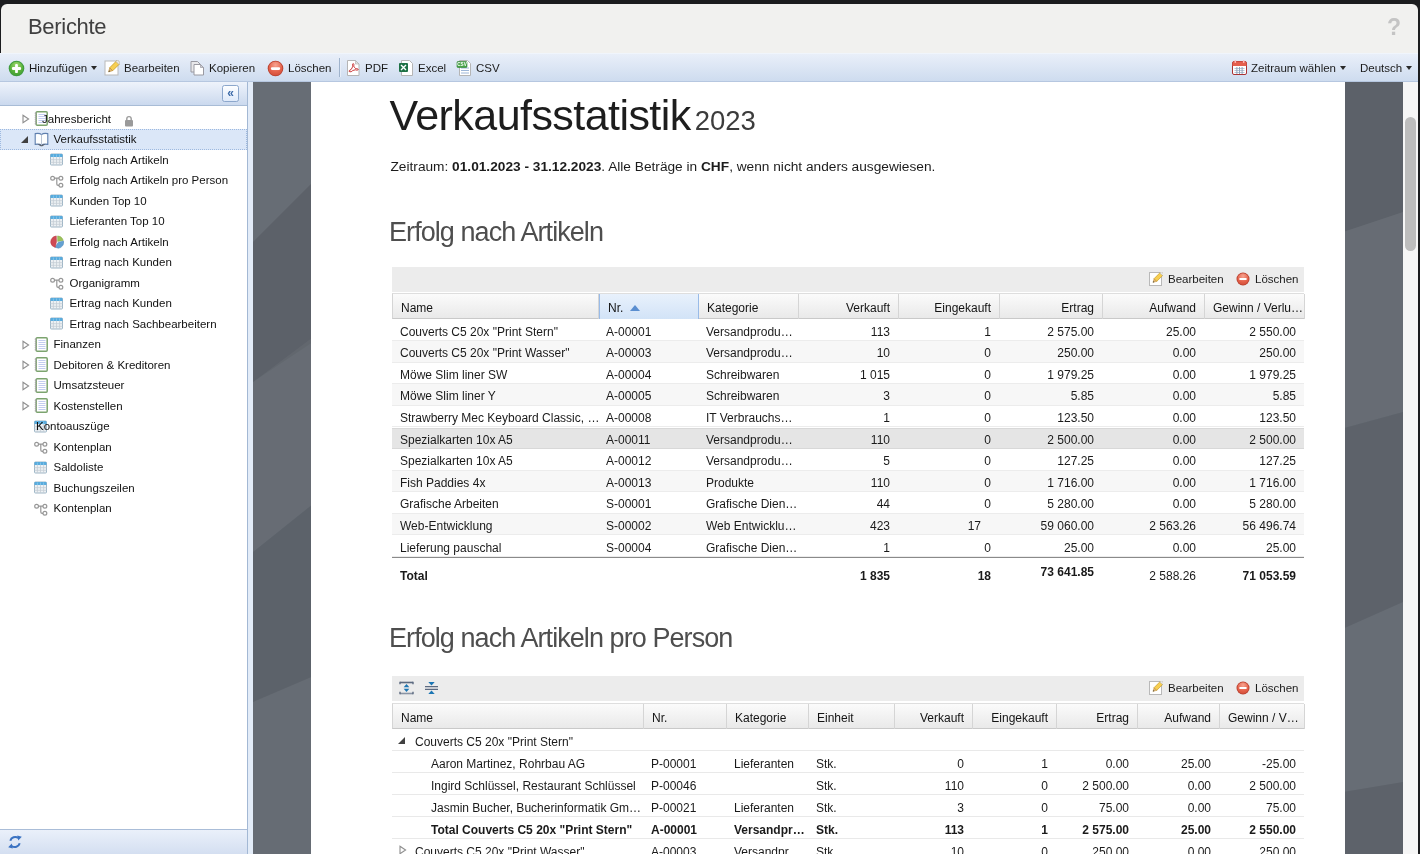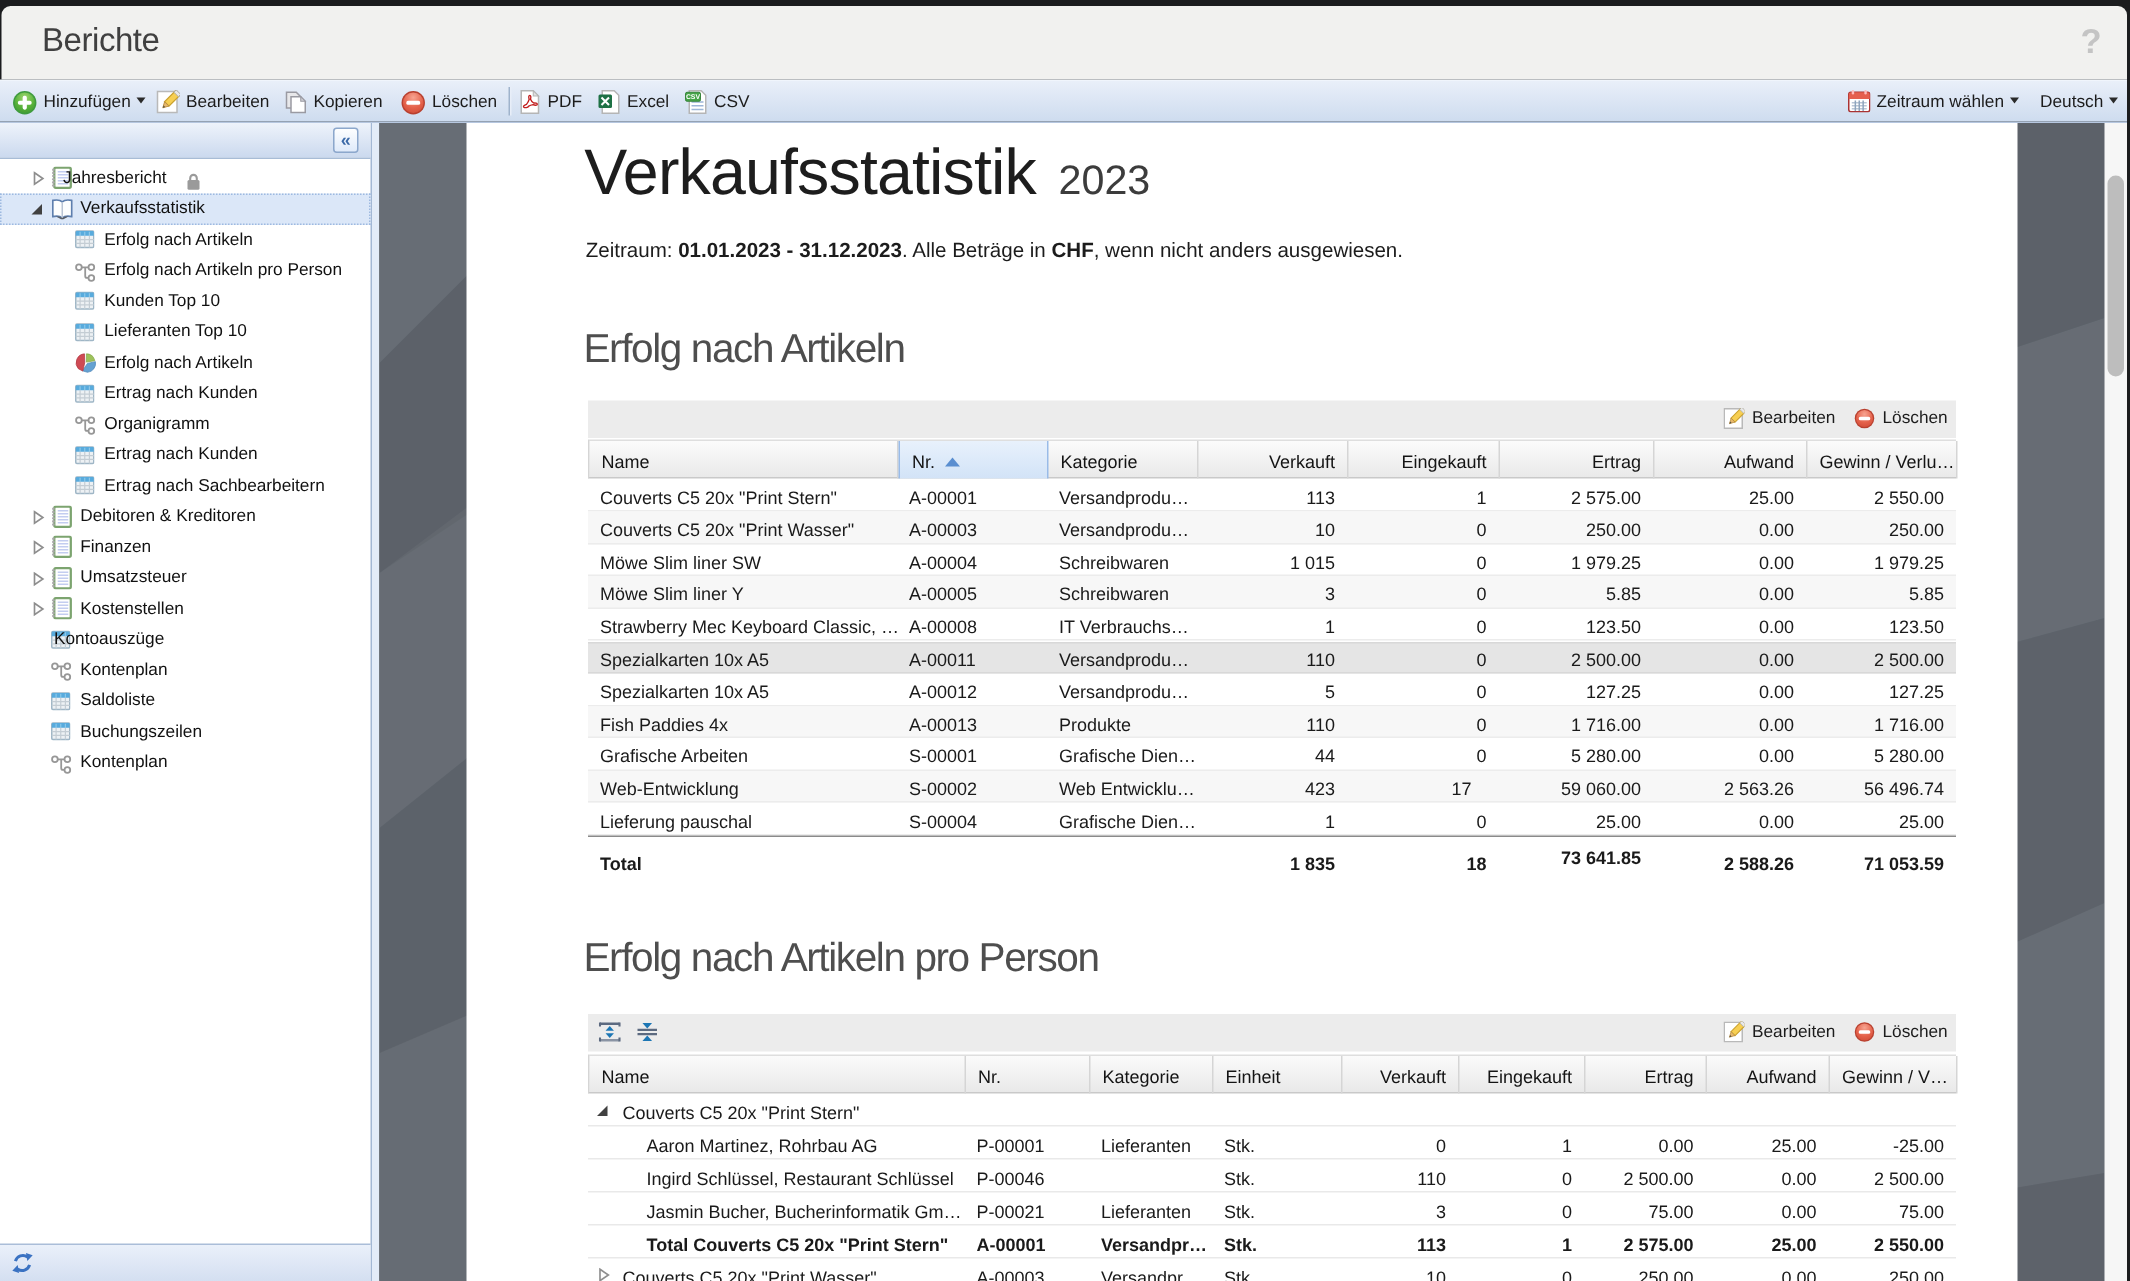--- a/index.html
+++ b/index.html
@@ -24,21 +24,21 @@
 .trow span.txt { position:absolute; top:0; }
 .trow svg { position:absolute; top:2.5px; }
 .xo { position:absolute; top:7px; width:0; height:0; border-left:7px solid transparent; border-bottom:7px solid #414141; }
 #split { position:absolute; left:248px; top:0; width:5px; height:772px; background:#e3ecf8; }
 #main { position:absolute; left:253px; top:0; width:1165px; height:772px; background:#61676f; }
 #poly { position:absolute; left:0; top:0; width:1150px; height:772px; }
 #scrolltrack { position:absolute; right:0; top:0; width:15px; height:772px; background:#f6f6f6; }
 #scrollthumb { position:absolute; right:2px; top:35px; width:11px; height:134px; background:#bdbdbd; border-radius:6px; }
 #page { position:absolute; left:58px; top:0; width:1034px; height:772px; background:#fff; }
 #doctitle { position:absolute; left:78.5px; top:9px; font-size:43px; letter-spacing:-0.56px; color:#1d1d1d; }
-#doctitle .yr { font-size:27.5px; letter-spacing:0; color:#3c3c3c; margin-left:15px; }
+#doctitle .yr { font-size:27.5px; letter-spacing:0; color:#3c3c3c; margin-left:4px; }
 #zeile { position:absolute; left:79.5px; top:77px; font-size:13.7px; color:#1c1c1c; }
 .h2 { position:absolute; left:78px; font-size:27px; color:#4e4e4e; letter-spacing:-0.93px; }
 .gridtb { position:absolute; left:81px; width:912px; height:25px; background:#ececec; }
 .gbtn { position:absolute; top:0; height:25px; line-height:25px; font-size:11.5px; color:#1c1c1c; }
 .gbtn svg { position:absolute; top:5px; left:0; }
 .ghead { position:absolute; left:81px; width:912px; height:26px; background:linear-gradient(#fbfbfb,#e9e9e9); border-top:1px solid #dedede; border-bottom:1px solid #c9c9c9; border-left:1px solid #d5d5d5; }
 .hcell { position:absolute; top:0; height:25px; line-height:25px; font-size:12px; color:#141414; padding:2px 8px 0 8px; white-space:nowrap; overflow:hidden; border-right:1px solid #d5d5d5; }
 .hcell.num { text-align:right; }
 .grow { position:absolute; left:81px; width:912px; height:21.6px; }
 .gcell { position:absolute; top:0; height:21.6px; line-height:21.1px; font-size:12px; color:#1a1a1a; padding:2px 8px 0 8px; white-space:nowrap; overflow:hidden; }
@@ -287,41 +287,41 @@
             </g>
             <g fill="#a9a9a9">
               <circle cx="1.6" cy="2.2" r="0.9"></circle>
               <circle cx="1.6" cy="4.3" r="0.9"></circle>
               <circle cx="1.6" cy="6.4" r="0.9"></circle>
               <circle cx="1.6" cy="8.5" r="0.9"></circle>
               <circle cx="1.6" cy="10.6" r="0.9"></circle>
               <circle cx="1.6" cy="12.7" r="0.9"></circle>
             </g>
           </svg>
-          <span class="txt" style="left:53.5px;">Debitoren &amp; Kreditoren</span>
+          <span class="txt" style="left:53.5px;">Finanzen</span>
         </div>
 <div class="trow">
           <svg style="left:22px; top:5.5px;" width="8" height="10" viewBox="0 0 8 10">
             <path d="M1 1.2 L6.6 5 L1 8.8 Z" fill="#fdfdfd" stroke="#8e8e8e" stroke-width="1.1"></path>
           </svg>
           <svg style="left:33.5px;" width="14" height="15" viewBox="0 0 14 15">
             <rect x="2.2" y="0.8" width="11" height="13.4" rx="1" fill="#fff" stroke="#7ca46f" stroke-width="1.5"></rect>
             <g stroke="#c3cdf0" stroke-width="1">
               <path d="M4.5 3.5 h7 M4.5 5.5 h7 M4.5 7.5 h7 M4.5 9.5 h7 M4.5 11.5 h7"></path>
             </g>
             <g fill="#a9a9a9">
               <circle cx="1.6" cy="2.2" r="0.9"></circle>
               <circle cx="1.6" cy="4.3" r="0.9"></circle>
               <circle cx="1.6" cy="6.4" r="0.9"></circle>
               <circle cx="1.6" cy="8.5" r="0.9"></circle>
               <circle cx="1.6" cy="10.6" r="0.9"></circle>
               <circle cx="1.6" cy="12.7" r="0.9"></circle>
             </g>
           </svg>
-          <span class="txt" style="left:53.5px;">Finanzen</span>
+          <span class="txt" style="left:53.5px;">Debitoren &amp; Kreditoren</span>
         </div>
 <div class="trow">
           <svg style="left:22px; top:5.5px;" width="8" height="10" viewBox="0 0 8 10">
             <path d="M1 1.2 L6.6 5 L1 8.8 Z" fill="#fdfdfd" stroke="#8e8e8e" stroke-width="1.1"></path>
           </svg>
           <svg style="left:33.5px;" width="14" height="15" viewBox="0 0 14 15">
             <rect x="2.2" y="0.8" width="11" height="13.4" rx="1" fill="#fff" stroke="#7ca46f" stroke-width="1.5"></rect>
             <g stroke="#c3cdf0" stroke-width="1">
               <path d="M4.5 3.5 h7 M4.5 5.5 h7 M4.5 7.5 h7 M4.5 9.5 h7 M4.5 11.5 h7"></path>
             </g>
@@ -592,21 +592,21 @@
           <div class="gcell num" style="left:506px; width:101px;">0</div>
           <div class="gcell num" style="left:607px; width:103px;">25.00</div>
           <div class="gcell num" style="left:710px; width:102px;">0.00</div>
           <div class="gcell num" style="left:812px; width:100px;">25.00</div>
         </div>
 <div class="grow" style="top:475.10000000000025px; height:27px; border-top:1px solid #8a8a8a;">
           <div class="gcell" style="left:0px; width:206px; font-weight:bold; line-height:27px; height:30px; padding-top:5px;">Total</div>
           <div class="gcell num" style="left:406px; width:100px; font-weight:bold; line-height:27px; height:30px; padding-top:5px;">1 835</div>
           <div class="gcell num" style="left:506px; width:101px; font-weight:bold; line-height:27px; height:30px; padding-top:5px;">18</div>
           <div class="gcell num" style="left:607px; width:103px; font-weight:bold; line-height:27px; height:30px; padding-top:1px;">73 641.85</div>
-          <div class="gcell num" style="left:710px; width:102px; font-weight:bold; line-height:27px; height:30px; padding-top:5px;">2 588.26</div>
+          <div class="gcell num" style="left:710px; width:102px; font-weight:normal; line-height:27px; height:30px; padding-top:5px;">2 588.26</div>
           <div class="gcell num" style="left:812px; width:100px; font-weight:bold; line-height:27px; height:30px; padding-top:5px;">71 053.59</div>
         </div>
 <div class="h2" style="top:540.5px;">Erfolg nach Artikeln pro Person</div>
 <div class="gridtb" style="top:594px;">
           <div class="gbtn" style="left:7px; width:16px;">
             <svg width="15" height="14" viewBox="0 0 15 14" style="">
               <path d="M1 1.5 h13" stroke="#5c6a80" stroke-width="1.6"></path>
               <path d="M1 12.5 h13" stroke="#8a94a4" stroke-width="1.6"></path>
               <path d="M1 0.7 v2.6 M14 0.7 v2.6 M1 10.7 v2.6 M14 10.7 v2.6" stroke="#5c6a80" stroke-width="1.4"></path>
               <path d="M7.5 3 L10.3 6.2 H4.7 Z" fill="#1c76b4"></path>

